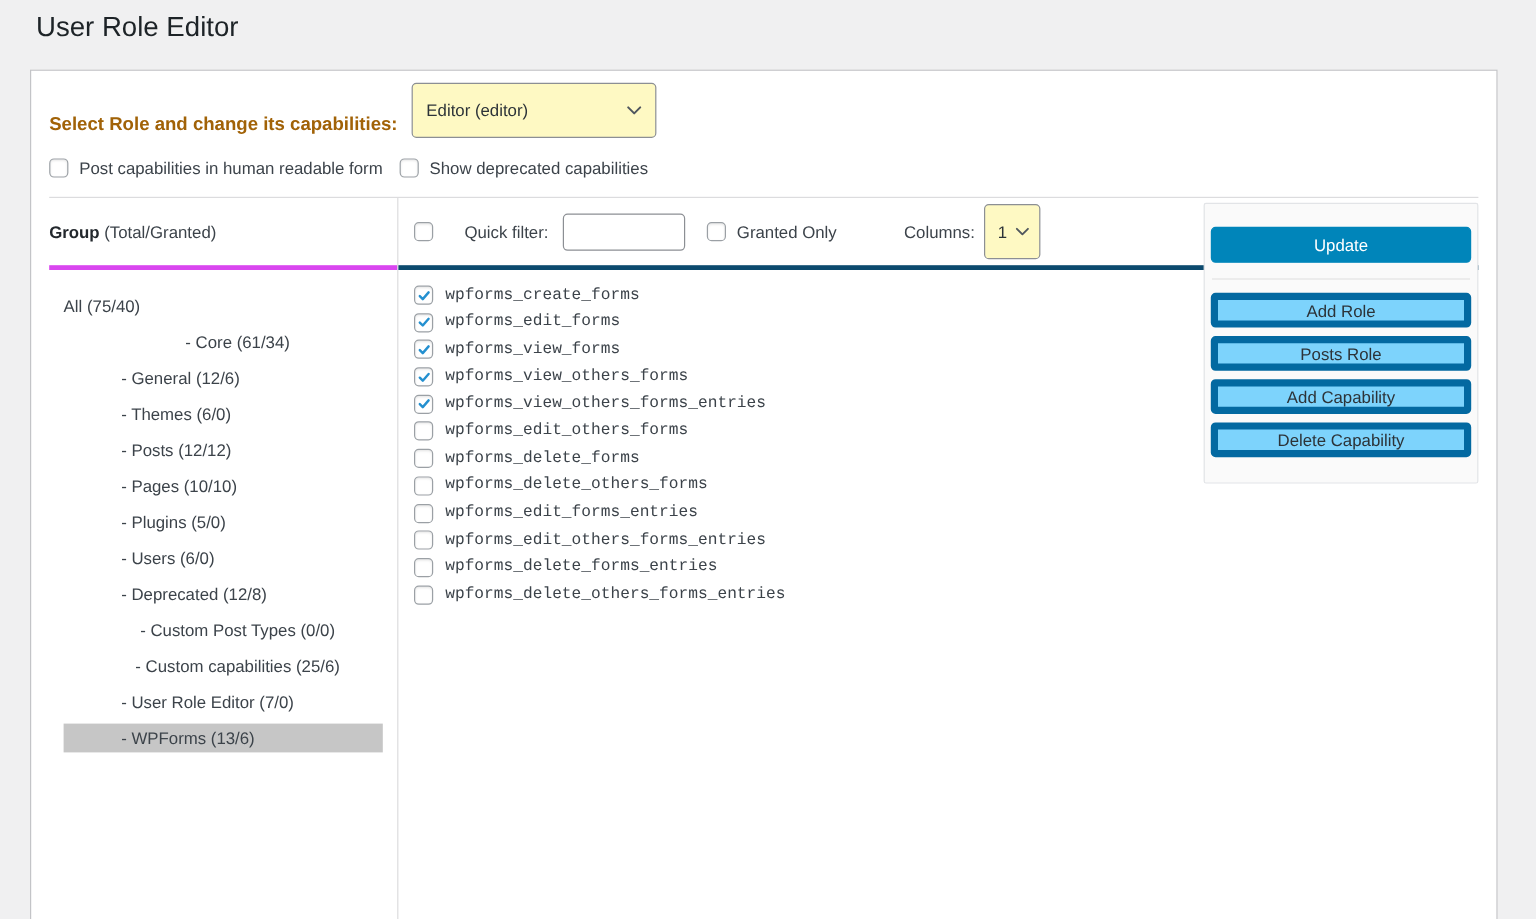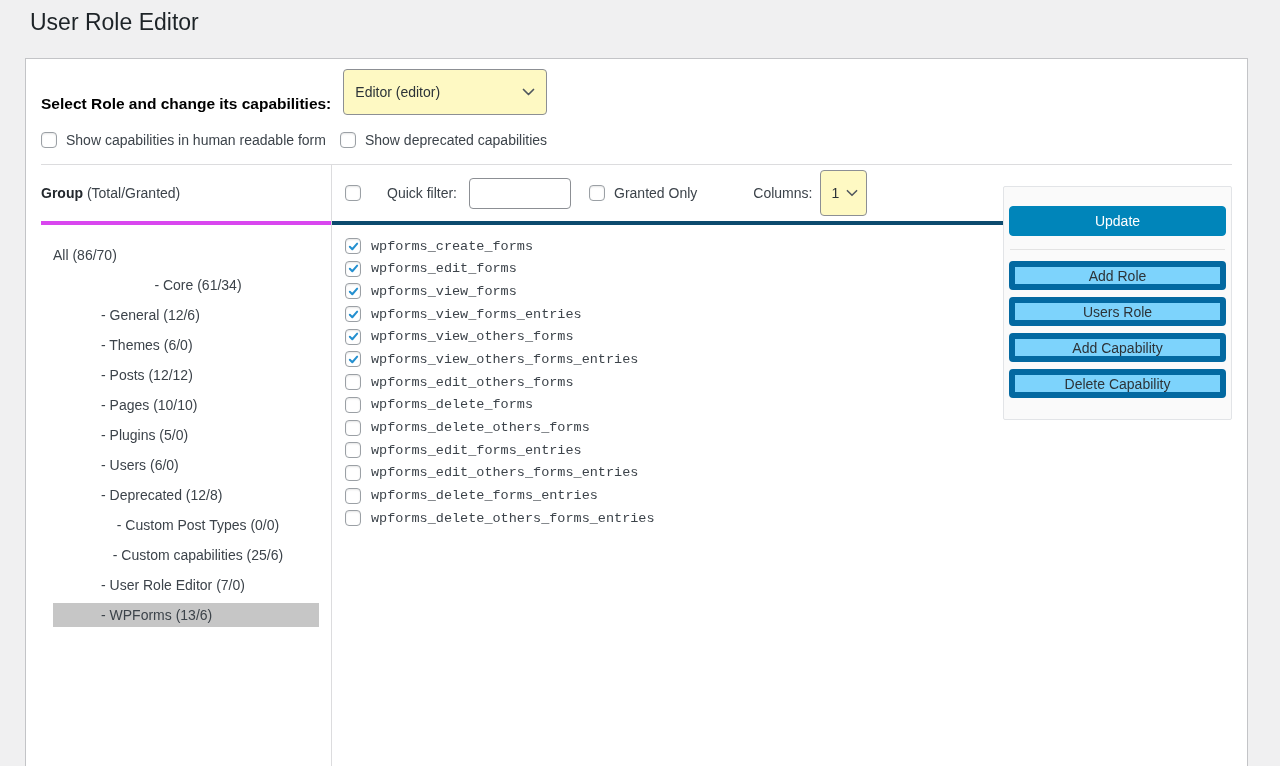--- a/index.html
+++ b/index.html
@@ -13,21 +13,21 @@
   .page-title {
     position:absolute; left:30px; top:8px; margin:0;
     font-size:23px; font-weight:400; color:#1d2327; line-height:1.3;
   }
   .panel {
     position:absolute; left:25px; top:58px; width:1223px; height:712px;
     background:#fff; border:1px solid #c3c4c7;
   }
   
   .role-row { display:flex; align-items:center; gap:12px; padding:16px 15px 0 15px; height:49px; }
-  .role-label { font-weight:bold; font-size:15.5px; color:#000000; white-space:nowrap;margin-top:25px; }
+  .role-label { font-weight:bold; font-size:15.5px; color:#a16207; white-space:nowrap;margin-top:25px; }
   .select {
     border:1px solid #8c8f94; border-radius:4px; height:46px; background:#fef9c3;
     display:inline-flex; align-items:center; justify-content:space-between;
     padding:0 11px; font-size:14px; color:#2c3338; cursor:pointer;
   }
   .role-select { width:204px; }
   .chev { display:inline-flex; margin-left:8px; }
   
   .toggles-row { display:flex; align-items:center; padding:15px 15px 0 15px; height:48px; }
   .toggle { display:flex; align-items:center; gap:9px; margin-right:14px; color:#3c434a; }
@@ -64,21 +64,21 @@
   .granted-cb { margin-left:18px; }
   .granted-label { margin-left:9px; color:#3c434a; }
   .cols-label { margin-left:56px; color:#3c434a; }
   .cols-select { margin-left:8px; width:47px; padding:0 8px 0 10px; }
   
   .caps-list { padding:13px 0 0 13px; }
   .cap-row { display:flex; align-items:center; height:16px; margin-bottom:6.7px; }
   .cap-label { margin-left:10px; color:#3c434a; font-size:13.5px;font-family:Liberation Mono, monospace; }
   
   .actions-box {
-    position:absolute; top:21px; right:15px; width:229px;
+    position:absolute; top:4px; right:15px; width:229px;
     background:#fafafa; border:1px solid #e2e4e7; border-radius:2px;
     padding:19px 5px 21px 5px;
   }
   .btn { display:block; width:100%; border-radius:4px; font-family:inherit; font-size:14px; cursor:pointer; }
   .btn-primary {
     height:30px; background:var(--accent); border:1px solid var(--accent); color:#fff;
   }
   .box-divider { border-top:1px solid #e3e3e3; margin:13px 1px 11px 1px; height:0; }
   .btn-secondary {
     height:29px; background:#7dd3fc; border:6px solid #0369a1; color:#2c3338; margin-bottom:7px;
@@ -100,21 +100,21 @@
         <svg width="13" height="8" viewBox="0 0 13 8">
             <path d="M1.5 1.5 L6.5 6.5 L11.5 1.5" fill="none" stroke="#50575e" stroke-width="1.7" stroke-linecap="round" stroke-linejoin="round"></path>
           </svg>
       </span>
     </span>
   </div>
 
   <div class="toggles-row">
     <span class="toggle">
       <span class="checkbox"></span>
-      <span>Show capabilities in human readable form</span>
+      <span>Post capabilities in human readable form</span>
     </span>
     <span class="toggle">
       <span class="checkbox"></span>
       <span>Show deprecated capabilities</span>
     </span>
   </div>
 
   <div class="divider"></div>
 
   <div class="columns">
@@ -122,21 +122,21 @@
     <div class="left-col">
       <div class="hdr-rule-left">
         <div class="col-header" style="padding-left:0;">
           <span class="group-header">
             <b>Group</b>
             <span>(Total/Granted)</span>
           </span>
         </div>
       </div>
       <ul class="tree">
-          <li class="level-0">All (86/70)</li>
+          <li class="level-0">All (75/40)</li>
           <li class="level-1">- Core (61/34)</li>
           <li class="level-2">- General (12/6)</li>
           <li class="level-2">- Themes (6/0)</li>
           <li class="level-2">- Posts (12/12)</li>
           <li class="level-2">- Pages (10/10)</li>
           <li class="level-2">- Plugins (5/0)</li>
           <li class="level-2">- Users (6/0)</li>
           <li class="level-2">- Deprecated (12/8)</li>
           <li class="level-1">- Custom Post Types (0/0)</li>
           <li class="level-1">- Custom capabilities (25/6)</li>
@@ -189,28 +189,20 @@
               </svg>
             </span>
             <span class="cap-label">wpforms_view_forms</span>
           </div>
           <div class="cap-row">
             <span class="checkbox">
               <svg viewBox="0 0 12 12" width="11" height="11">
                 <path d="M2 6.3 L4.7 9 L10 2.9" fill="none" stroke="#2490d0" stroke-width="2.2" stroke-linecap="round" stroke-linejoin="round"></path>
               </svg>
             </span>
-            <span class="cap-label">wpforms_view_forms_entries</span>
-          </div>
-          <div class="cap-row">
-            <span class="checkbox">
-              <svg viewBox="0 0 12 12" width="11" height="11">
-                <path d="M2 6.3 L4.7 9 L10 2.9" fill="none" stroke="#2490d0" stroke-width="2.2" stroke-linecap="round" stroke-linejoin="round"></path>
-              </svg>
-            </span>
             <span class="cap-label">wpforms_view_others_forms</span>
           </div>
           <div class="cap-row">
             <span class="checkbox">
               <svg viewBox="0 0 12 12" width="11" height="11">
                 <path d="M2 6.3 L4.7 9 L10 2.9" fill="none" stroke="#2490d0" stroke-width="2.2" stroke-linecap="round" stroke-linejoin="round"></path>
               </svg>
             </span>
             <span class="cap-label">wpforms_view_others_forms_entries</span>
           </div>
@@ -241,20 +233,20 @@
           <div class="cap-row">
             <span class="checkbox"></span>
             <span class="cap-label">wpforms_delete_others_forms_entries</span>
           </div>
         </div>
 
       <div class="actions-box">
         <button class="btn btn-primary">Update</button>
         <div class="box-divider"></div>
         <button class="btn btn-secondary">Add Role</button>
-        <button class="btn btn-secondary">Users Role</button>
+        <button class="btn btn-secondary">Posts Role</button>
         <button class="btn btn-secondary">Add Capability</button>
         <button class="btn btn-secondary">Delete Capability</button>
       </div>
     </div>
 
   </div>
 </div>
 
 </body></html>

